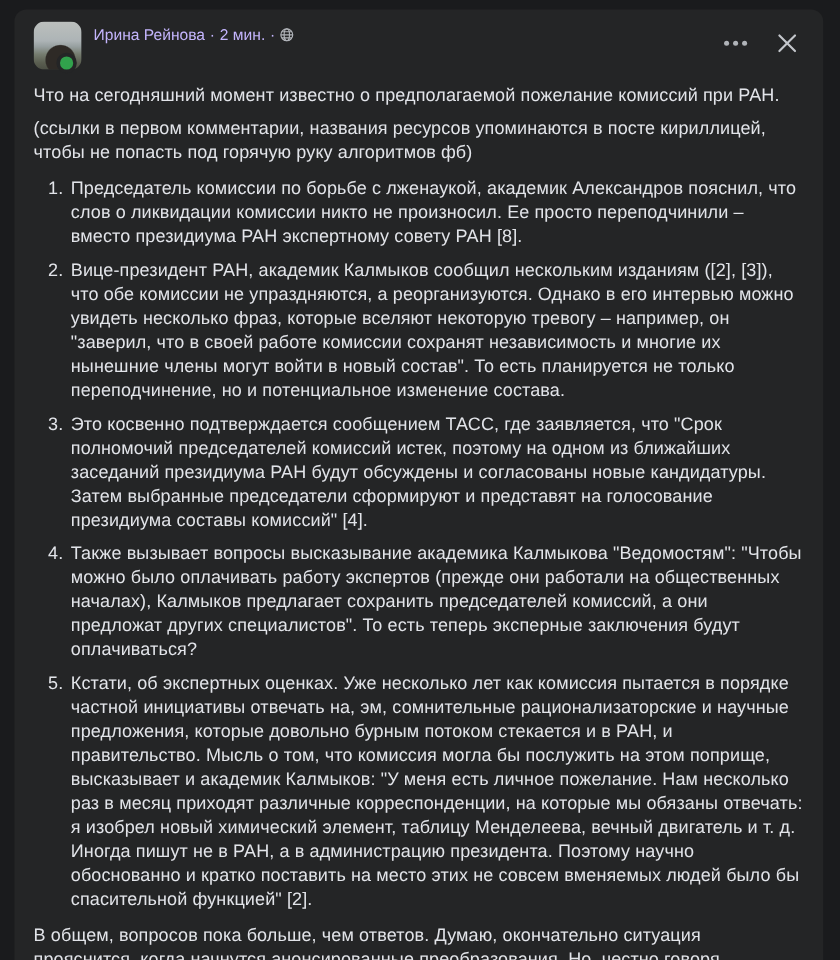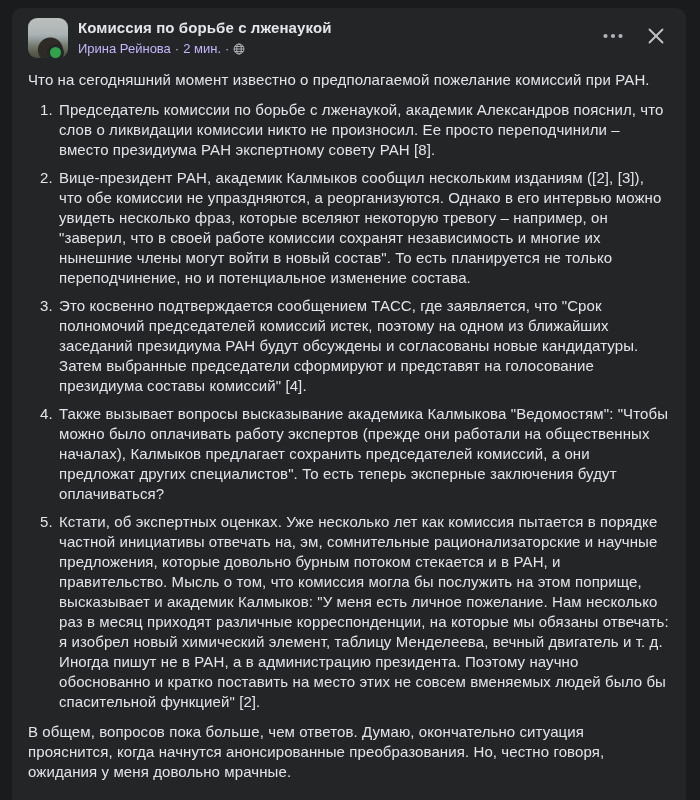--- a/index.html
+++ b/index.html
@@ -48,21 +48,20 @@
 <body>
 
 <div class="card">
 
   <div class="header">
     <div class="avatar">
       <div class="online-dot"></div>
     </div>
 
     <div class="titles">
-      <div class="page-name">Комиссия по борьбе с лженаукой</div>
       <div class="byline">
         <span class="link">Ирина Рейнова</span>
         <span>·</span>
         <span class="link">2 мин.</span>
         <span>·</span>
         <span class="icon-btn" style="cursor:default;">
           <svg width="12" height="12" viewBox="0 0 16 16" fill="none" stroke="#b0b3b8" stroke-width="1.3">
             <circle cx="8" cy="8" r="6.6"></circle>
             <ellipse cx="8" cy="8" rx="3" ry="6.6"></ellipse>
             <line x1="1.4" y1="8" x2="14.6" y2="8"></line>
@@ -85,20 +84,21 @@
         <svg width="20" height="20" viewBox="0 0 20 20" stroke="#c3c6cb" stroke-width="1.8" stroke-linecap="round">
           <line x1="3.5" y1="3.5" x2="16.5" y2="16.5"></line>
           <line x1="16.5" y1="3.5" x2="3.5" y2="16.5"></line>
         </svg>
       </span>
     </div>
   </div>
 
   <div class="content">
     <p>Что на сегодняшний момент известно о предполагаемой пожелание комиссий при РАН.</p>
+    <p>(ссылки в первом комментарии, названия ресурсов упоминаются в посте кириллицей, чтобы не попасть под горячую руку алгоритмов фб)</p>
     <ol class="post-list">
       <li>Председатель комиссии по борьбе с лженаукой, академик Александров пояснил, что слов о ликвидации комиссии никто не произносил. Ее просто переподчинили – вместо президиума РАН экспертному совету РАН [8].</li>
       <li>Вице-президент РАН, академик Калмыков сообщил нескольким изданиям ([2], [3]), что обе комиссии не упраздняются, а реорганизуются. Однако в его интервью можно увидеть несколько фраз, которые вселяют некоторую тревогу – например, он "заверил, что в своей работе комиссии сохранят независимость и многие их нынешние члены могут войти в новый состав". То есть планируется не только переподчинение, но и потенциальное изменение состава.</li>
       <li>Это косвенно подтверждается сообщением ТАСС, где заявляется, что "Срок полномочий председателей комиссий истек, поэтому на одном из ближайших заседаний президиума РАН будут обсуждены и согласованы новые кандидатуры. Затем выбранные председатели сформируют и представят на голосование президиума составы комиссий" [4].</li>
       <li>Также вызывает вопросы высказывание академика Калмыкова "Ведомостям": "Чтобы можно было оплачивать работу экспертов (прежде они работали на общественных началах), Калмыков предлагает сохранить председателей комиссий, а они предложат других специалистов". То есть теперь эксперные заключения будут оплачиваться?</li>
       <li>Кстати, об экспертных оценках. Уже несколько лет как комиссия пытается в порядке частной инициативы отвечать на, эм, сомнительные рационализаторские и научные предложения, которые довольно бурным потоком стекается и в РАН, и правительство. Мысль о том, что комиссия могла бы послужить на этом поприще, высказывает и академик Калмыков: "У меня есть личное пожелание. Нам несколько раз в месяц приходят различные корреспонденции, на которые мы обязаны отвечать: я изобрел новый химический элемент, таблицу Менделеева, вечный двигатель и т. д. Иногда пишут не в РАН, а в администрацию президента. Поэтому научно обоснованно и кратко поставить на место этих не совсем вменяемых людей было бы спасительной функцией" [2].</li>
     </ol>
     <p class="outro">В общем, вопросов пока больше, чем ответов. Думаю, окончательно ситуация прояснится, когда начнутся анонсированные преобразования. Но, честно говоря, ожидания у меня довольно мрачные.</p>
   </div>
 

